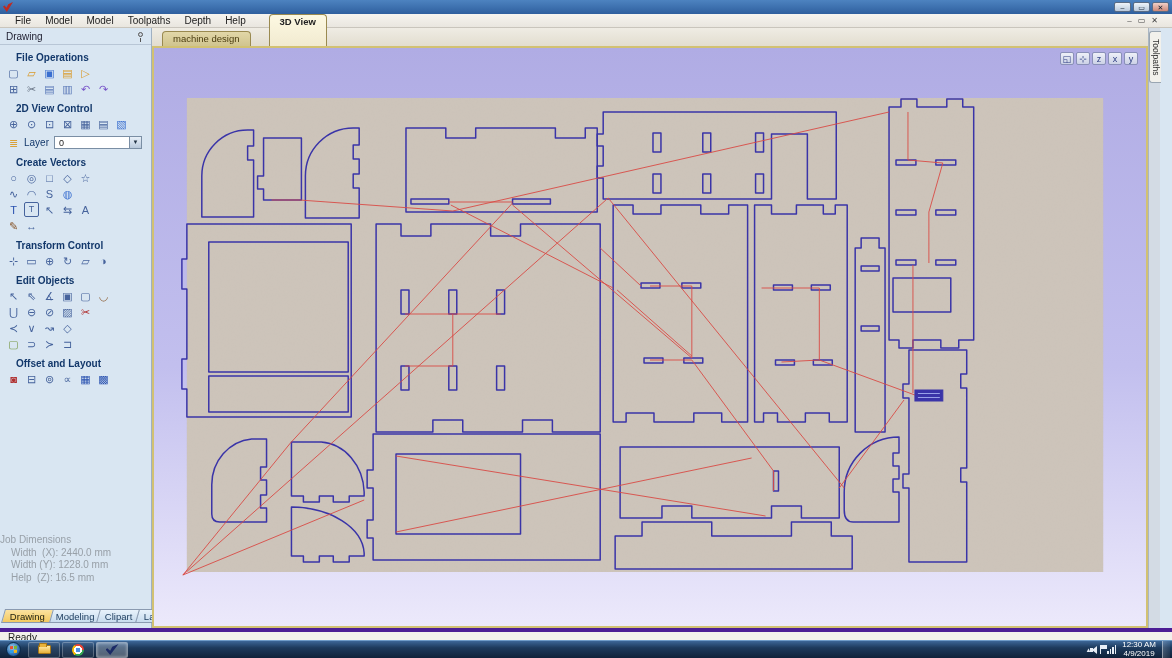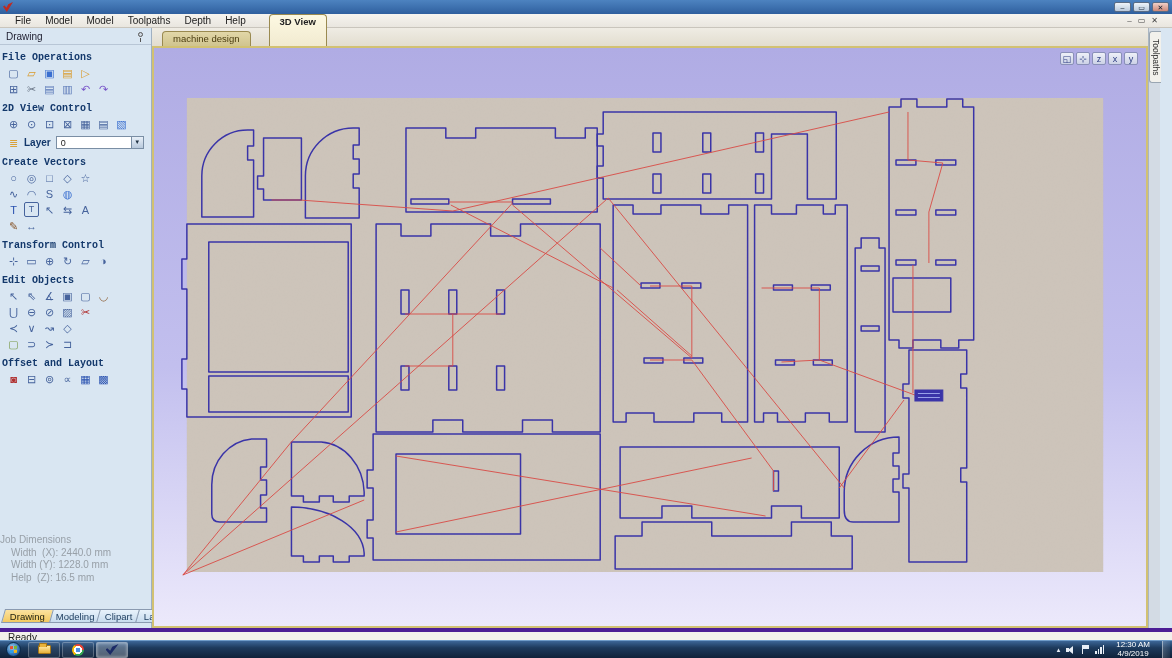--- a/index.html
+++ b/index.html
@@ -27,28 +27,28 @@
   .mdi-ctrls { margin-left:auto; display:flex; gap:6px; color:#444; font-size:8px; padding-right:6px; }
 
   
   .sidebar { position:absolute; left:0; top:28px; width:152px; height:600px;
     background:var(--sidebar-bg,#d9e6f2); border-right:1px solid #9fb0c2; }
   .panel-head { height:17px; display:flex; align-items:center; padding:0 6px;
     border-bottom:1px solid #b8c6d6; color:#223; font-size:10px; }
   .pin { margin-left:auto; position:relative; width:9px; height:9px; }
   .pin i { position:absolute; left:2px; top:0; width:5px; height:5px; border:1px solid #555; border-radius:50%; background:#cfd8e2; }
   .pin i:after { content:""; position:absolute; left:1px; top:5px; width:1px; height:4px; background:#555; }
-  .sec-title { margin:7px 0 2px 2px; font-weight:bold; color:var(--section-title,#13386b); font-size:10px;font-family:Liberation Mono, monospace; }
+  .sec-title { margin:7px 0 2px 16px; font-weight:bold; color:var(--section-title,#13386b); font-size:10px; }
   .irow { display:flex; gap:3px; padding-left:6px; margin-bottom:1px; }
   .ticon { width:15px; height:15px; font-size:11px; line-height:14px; text-align:center;
     color:var(--icon-blue,#46639c); border:1px solid transparent; border-radius:2px; cursor:default; }
   .ticon.boxed { border:1px solid #46639c; font-size:9px; line-height:12px; }
   .layer-row { display:flex; align-items:center; gap:3px; padding-left:6px; margin-top:4px; }
   .layer-row .gold { color:#d9a23a; }
-  .layer-label { font-weight:bold; color:#13386b; }
+  .layer-label { font-weight:normal; color:#13386b; }
   .layer-select { margin-left:2px; width:88px; height:13px; background:#fff; border:1px solid #7a8ea4;
     display:flex; align-items:center; padding-left:4px; font-size:9px; color:#222; }
   .layer-select .dd { margin-left:auto; width:12px; height:11px; background:linear-gradient(180deg,#e8f0f8,#b9c9dc);
     border-left:1px solid #7a8ea4; font-size:6px; line-height:11px; text-align:center; color:#234; }
   .job-dims { position:absolute; left:0; bottom:44px; color:var(--job-dim-text,#98a0a8); }
   .job-dims .jd-title { margin-bottom:2px; }
   .jd-line { margin-left:11px; line-height:12.5px; white-space:pre; }
   .side-tabs { position:absolute; bottom:5px; left:3px; display:flex; }
   .stab { transform:skewX(-16deg); border:1px solid #8a9ab0; height:14px; padding:0 6px;
     background:linear-gradient(180deg,#e8f2fb,var(--tab-inactive,#c8dcee)); margin-right:-3px; line-height:13px; }
@@ -99,21 +99,21 @@
   .task-btn { width:32px; height:16px; margin:0 1px; border:1px solid rgba(255,255,255,.25); border-radius:2px;
     display:grid; place-items:center; background:rgba(255,255,255,.06); }
   .task-btn.active { background:rgba(255,255,255,.28); box-shadow:inset 0 0 3px rgba(255,255,255,.5); }
   .ic-folder { position:relative; width:13px; height:9px; background:linear-gradient(180deg,#ffe9a8,#e8b23a); border:1px solid #a87818; border-radius:1px; }
   .ic-folder:before { content:""; position:absolute; left:0; top:-3px; width:6px; height:3px; background:#e8b23a; border:1px solid #a87818; border-bottom:none; border-radius:1px 1px 0 0; }
   .ic-chrome { width:12px; height:12px; border-radius:50%;
     background:radial-gradient(circle, #4a90e2 0 2.5px, #fff 2.5px 4px, transparent 4px),
       conic-gradient(from -30deg, #ea4335 0 120deg, #34a853 0 240deg, #fbbc05 0 360deg); }
   .ic-vcarve { width:13px; height:11px; background:#1b2a66;
     clip-path:polygon(0 50%, 36% 100%, 100% 0, 52% 24%, 36% 62%, 14% 38%); }
-  .tray { margin-left:auto; display:flex; align-items:center; gap:6px; color:#e8eef6; }
+  .tray { margin-left:auto; display:flex; align-items:center; gap:0; color:#e8eef6; }
   .tray-up { font-size:7px; }
   .spk { position:relative; width:9px; height:8px; }
   .spk:before { content:""; position:absolute; left:0; top:2px; width:3px; height:4px; background:#e8eef6; }
   .spk:after { content:""; position:absolute; left:2px; top:0; border-top:4px solid transparent; border-bottom:4px solid transparent; border-right:5px solid #e8eef6; }
   .trayflag { position:relative; width:8px; height:9px; }
   .trayflag:before { content:""; position:absolute; left:1px; top:0; width:1px; height:9px; background:#e8eef6; }
   .trayflag:after { content:""; position:absolute; left:2px; top:0; width:6px; height:4px; background:#e8eef6; }
   .net { display:flex; align-items:flex-end; gap:1px; height:9px; }
   .net i { width:1.5px; background:#e8eef6; }
   .net i:nth-child(1){height:3px;} .net i:nth-child(2){height:5px;}

